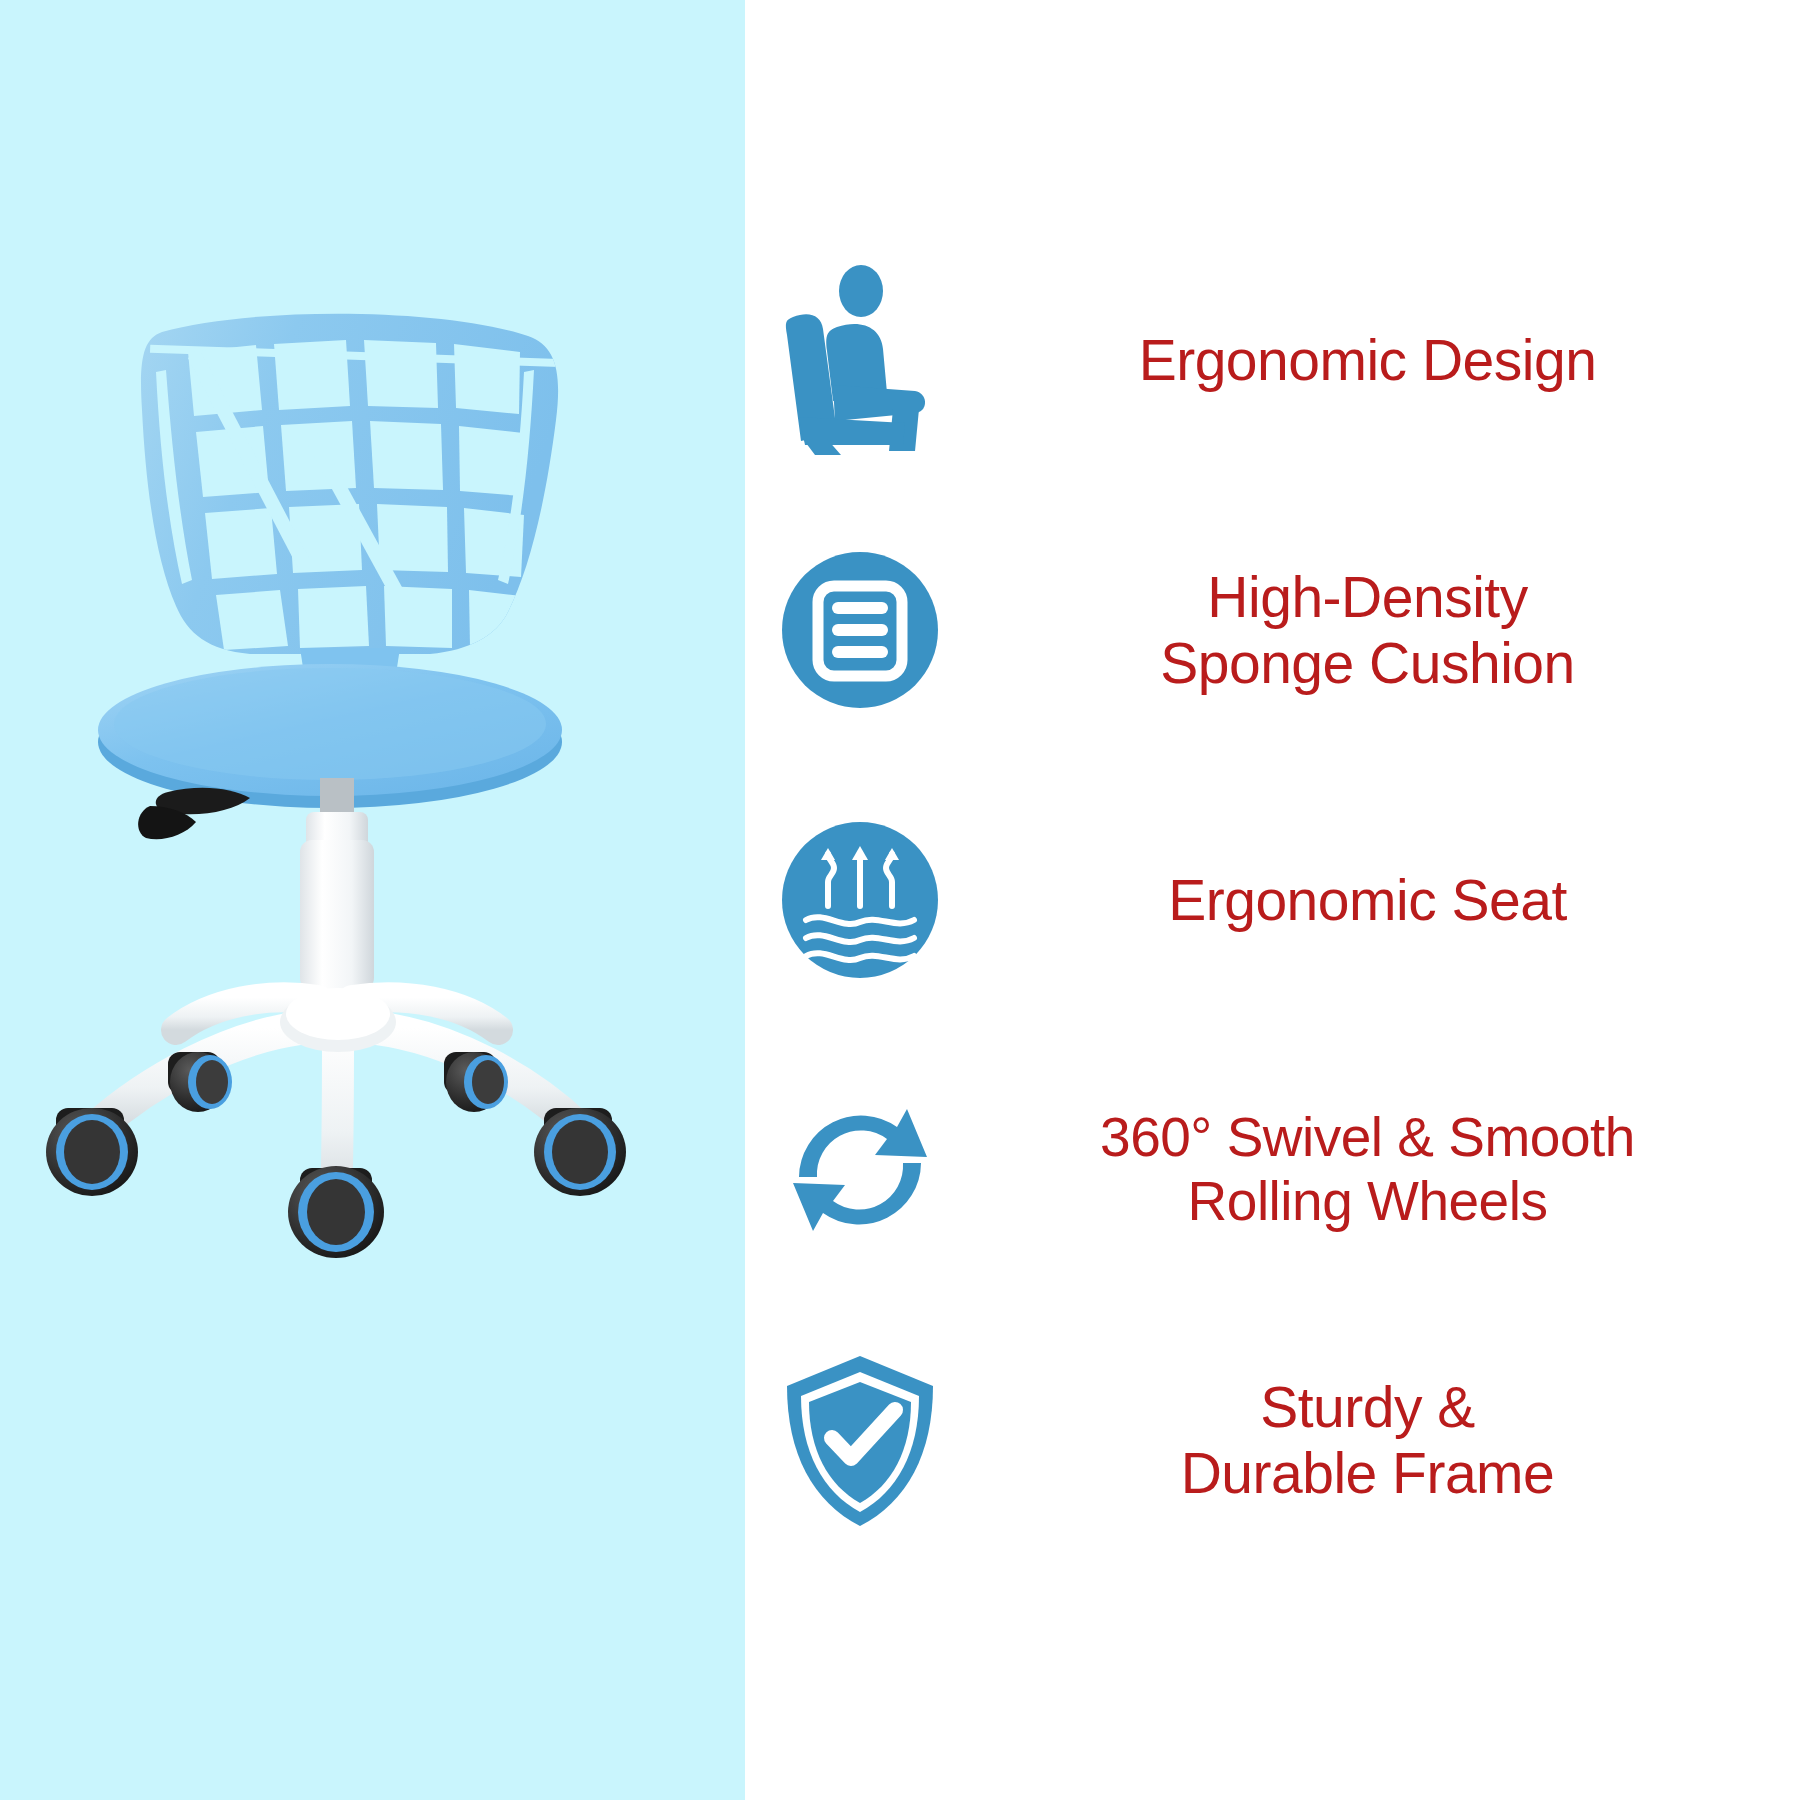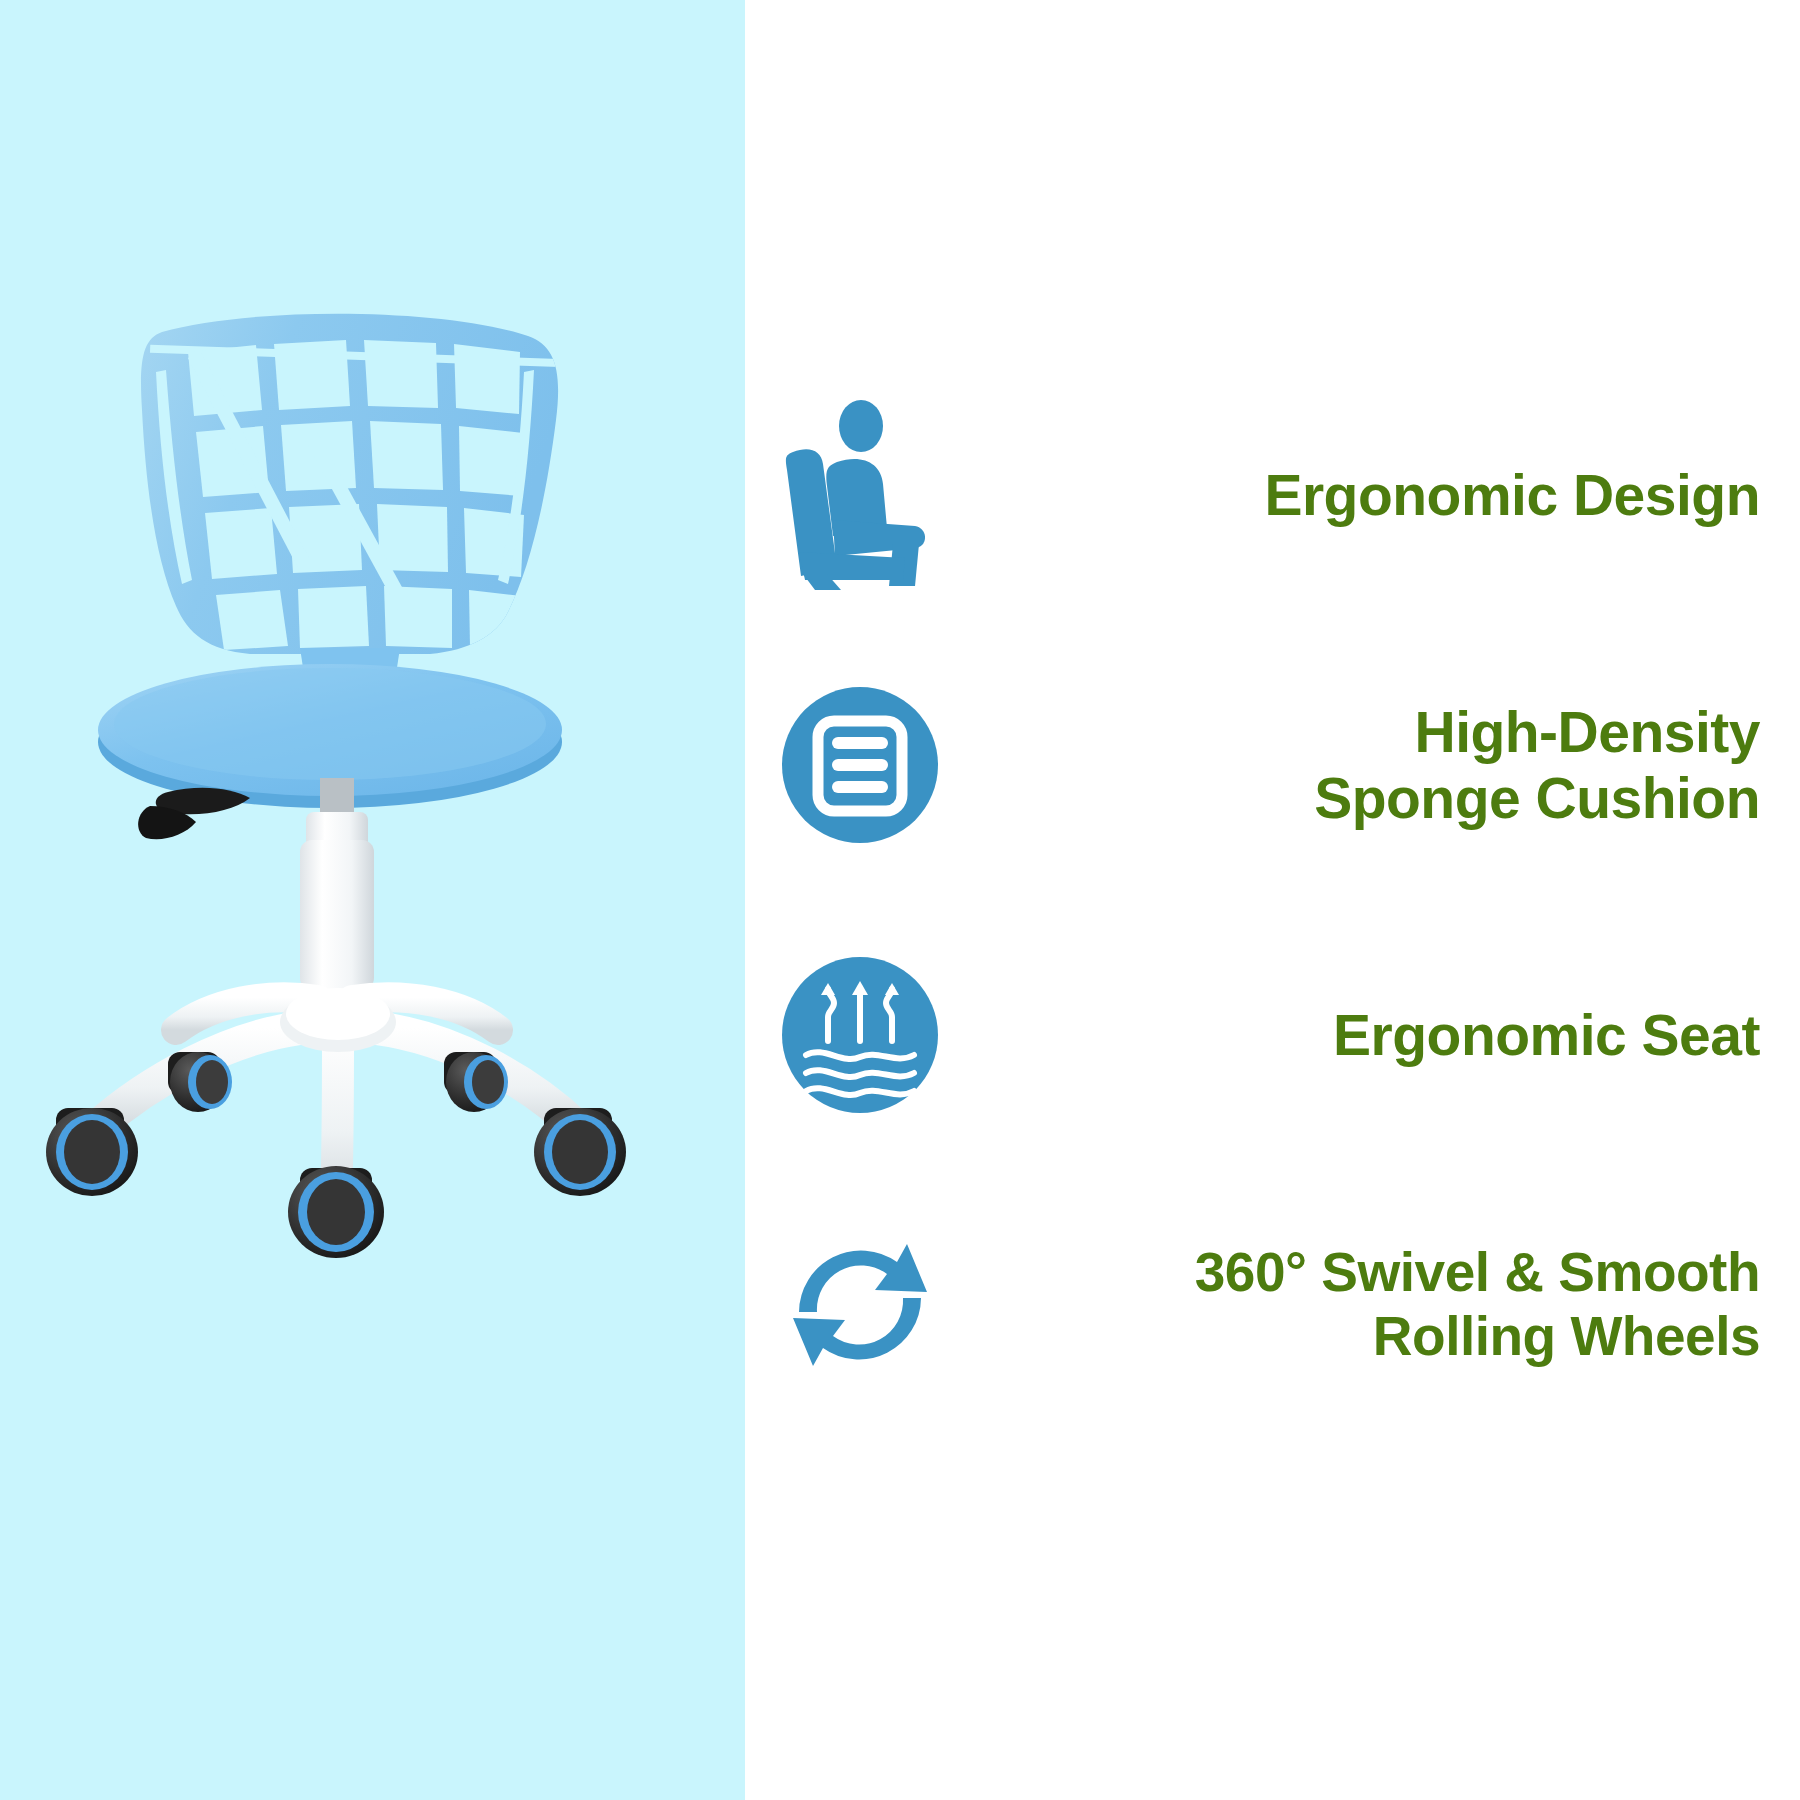--- a/index.html
+++ b/index.html
@@ -42,23 +42,23 @@
 
   .feature-icon {
     flex:0 0 230px;
     display:flex;
     align-items:center;
     justify-content:center;
   }
 
   .feature-label {
     flex:1 1 auto;
-    text-align:right;
-    color:#4d7c0f;
-    font-weight:bold;
+    text-align:center;
+    color:#b91c1c;
+    font-weight:normal;
     font-size:57px;
     line-height:1.16;
     letter-spacing:-0.5px;
     padding-right:10px;
     white-space:pre-line;
   }
   .feature-label.small { font-size:55px; }
 </style>
 </head>
 <body>
@@ -307,15 +307,31 @@
           <path d="M146,78
                    A 62,62 0 0 1 48,128
                    L 38,146 L 18,98 L 70,100 L 58,116
                    A 44,44 0 0 0 128,78 Z" fill="#3a92c4"></path>
         </svg>
       </div>
       <div class="feature-label small">360° Swivel &amp; Smooth
 Rolling Wheels</div>
     </div>
 
+    <div class="feature-row">
+      <div class="feature-icon">
+        <svg width="170" height="180" viewBox="0 0 170 180">
+
+          <path d="M85,6 L158,36 C 158,104 132,152 85,176 C 38,152 12,104 12,36 Z" fill="#3a92c4"></path>
+
+          <path d="M85,22 L144,46 C 144,102 122,142 85,162 C 48,142 26,102 26,46 Z" fill="#ffffff"></path>
+
+          <path d="M85,32 L136,52 C 136,100 117,135 85,153 C 53,135 34,100 34,52 Z" fill="#3a92c4"></path>
+
+          <path d="M57,88 L76,108 L120,60" fill="none" stroke="#ffffff" stroke-width="16" stroke-linecap="round" stroke-linejoin="round"></path>
+        </svg>
+      </div>
+      <div class="feature-label">Sturdy &amp;
+Durable Frame</div>
+    </div>
 
   </div>
 </div>
 
 </body></html>

